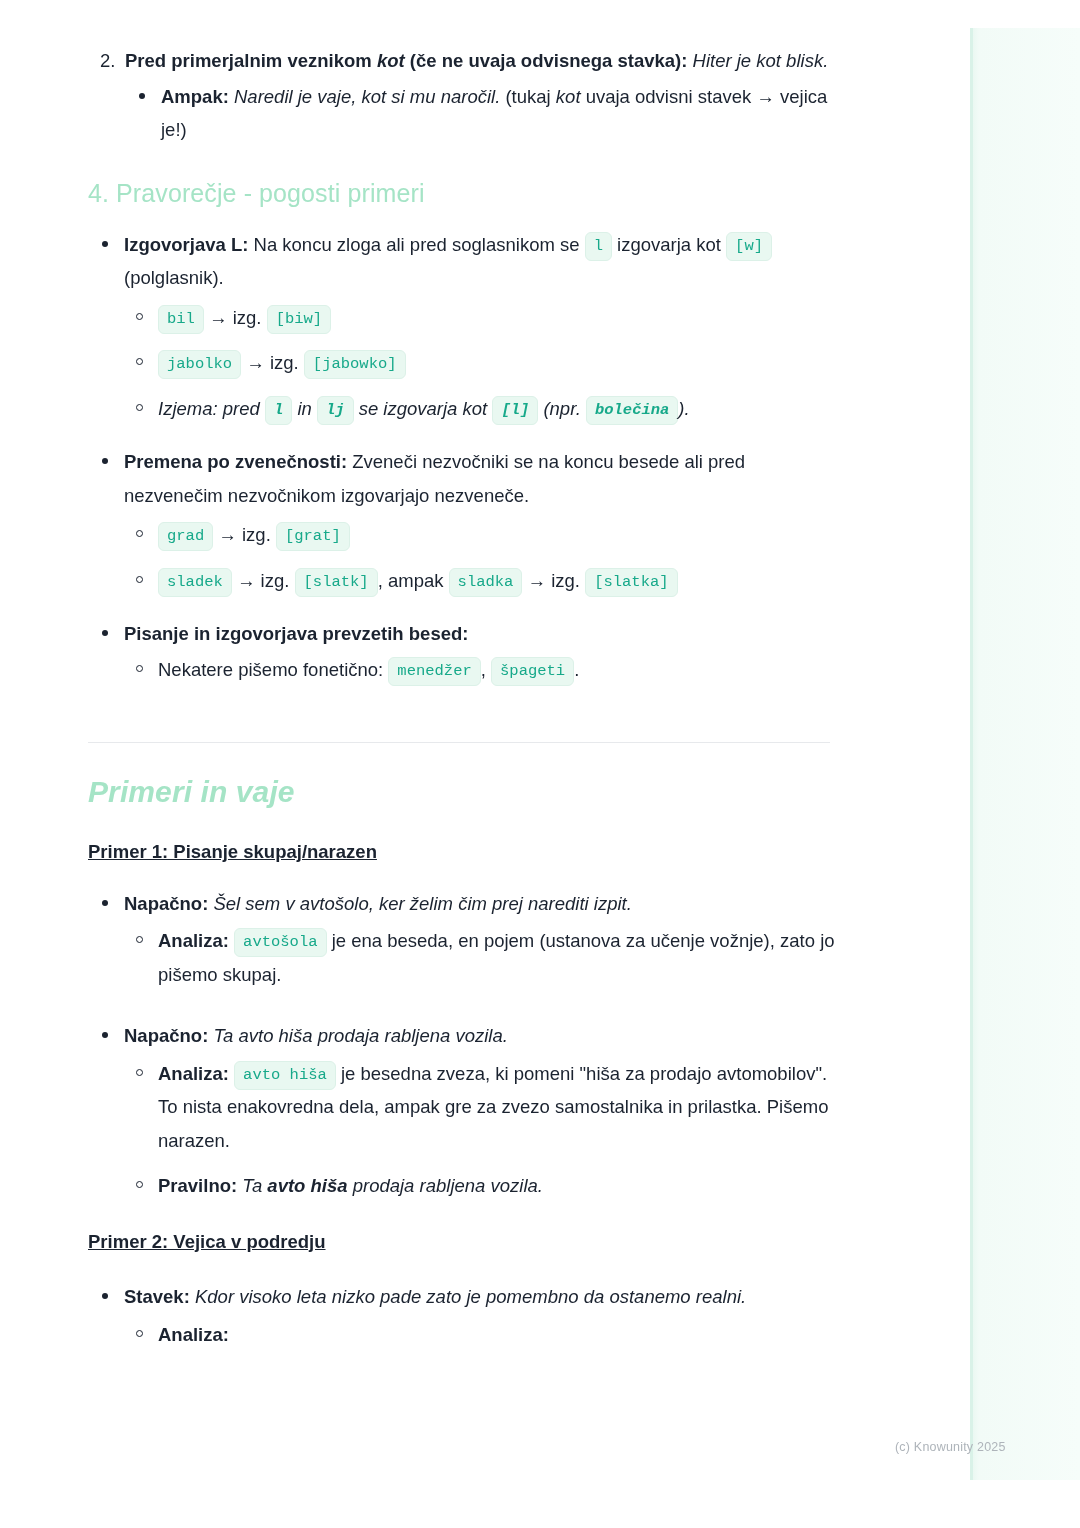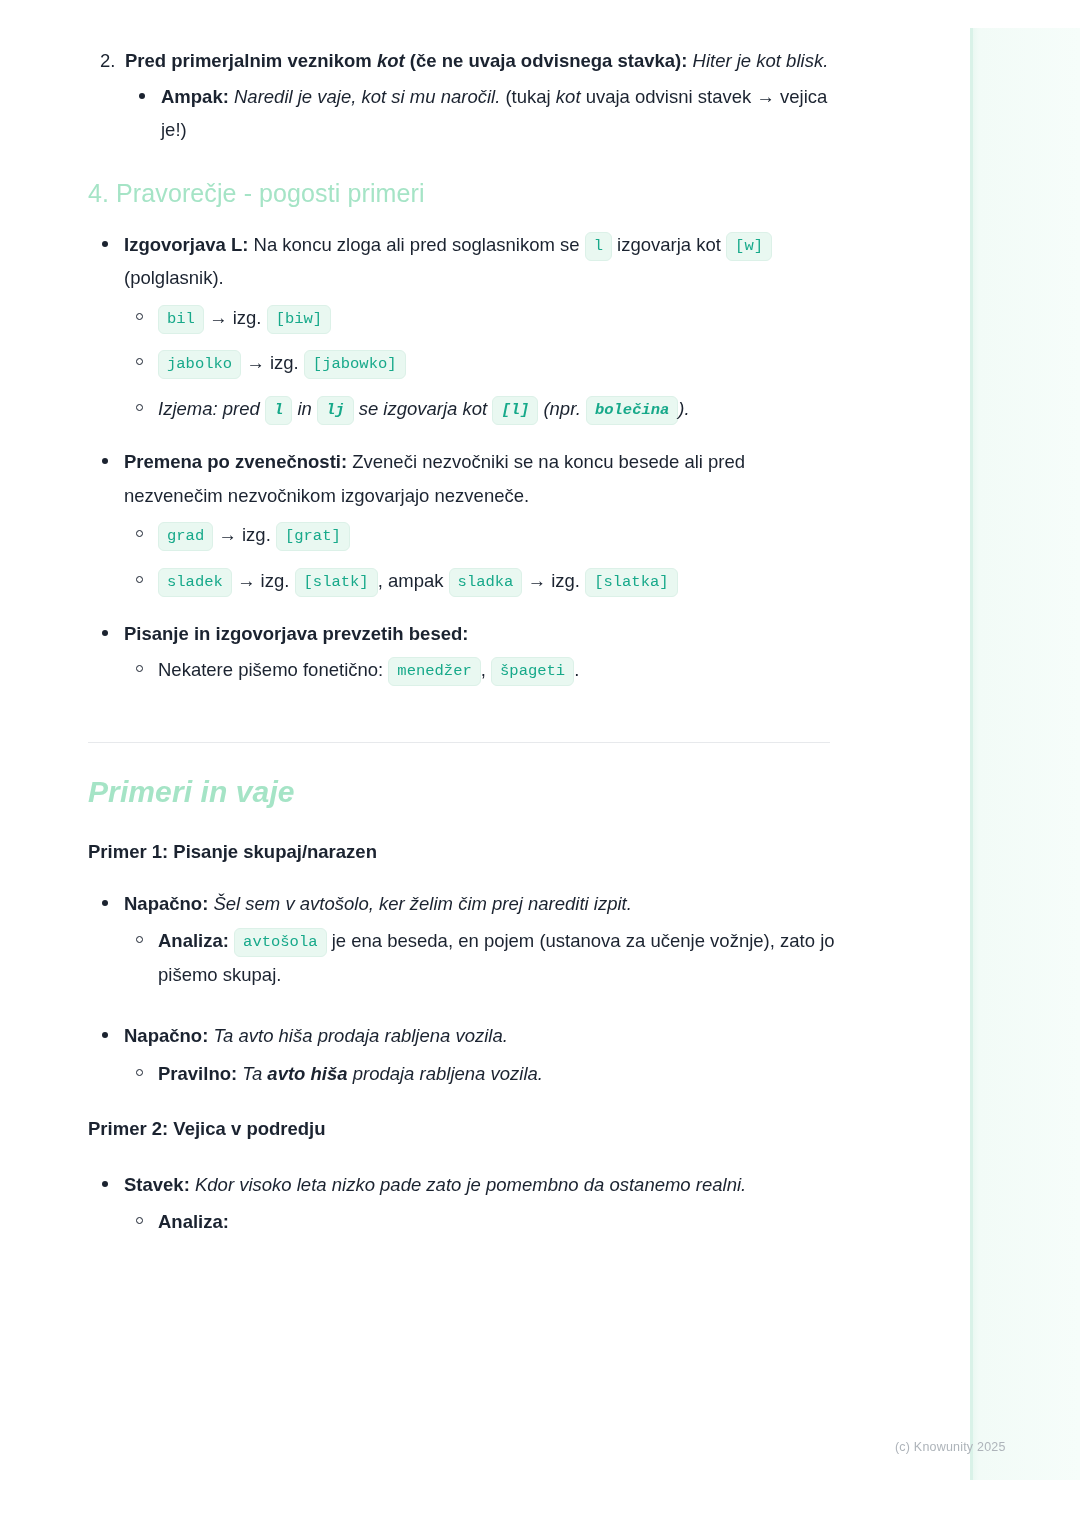--- a/index.html
+++ b/index.html
@@ -120,20 +120,21 @@
     margin: 0;
     letter-spacing: 0.1px;
     font-style: italic;
   }
   .h-bold {
     font-size: 18.5px;
     font-weight: bold;
     color: #1b2330;
     margin: 0;
     line-height: 33.5px;
+    text-decoration: underline;
   }
 
   
   .divider {
     width: 742px;
     height: 1px;
     background: #e7e9ec;
     margin: 0;
     border: 0;
   }
@@ -283,20 +284,25 @@
     </ul>
 
     <div class="gap-m"></div>
 
     <ul class="lvl1">
       <li>
         <span class="disc"></span>
         <span class="b">Napačno:</span><span class="i"> Ta avto hiša prodaja rabljena vozila.</span>
 
         <ul class="lvl2" style="margin-top:4px;">
+          <li style="margin-bottom:12px;">
+            <span class="circ"></span>
+            <span class="b">Analiza:</span>
+            <code class="chip">avto hiša</code><span> je besedna zveza, ki pomeni "hiša za prodajo avtomobilov". To nista enakovredna dela, ampak gre za zvezo samostalnika in prilastka. Pišemo narazen.</span>
+          </li>
           <li>
             <span class="circ"></span>
             <span class="b">Pravilno:</span><span class="i"> Ta </span><span class="i b">avto hiša</span><span class="i"> prodaja rabljena vozila.</span>
           </li>
         </ul>
       </li>
     </ul>
 
     <div style="height:22px;"></div>
 

